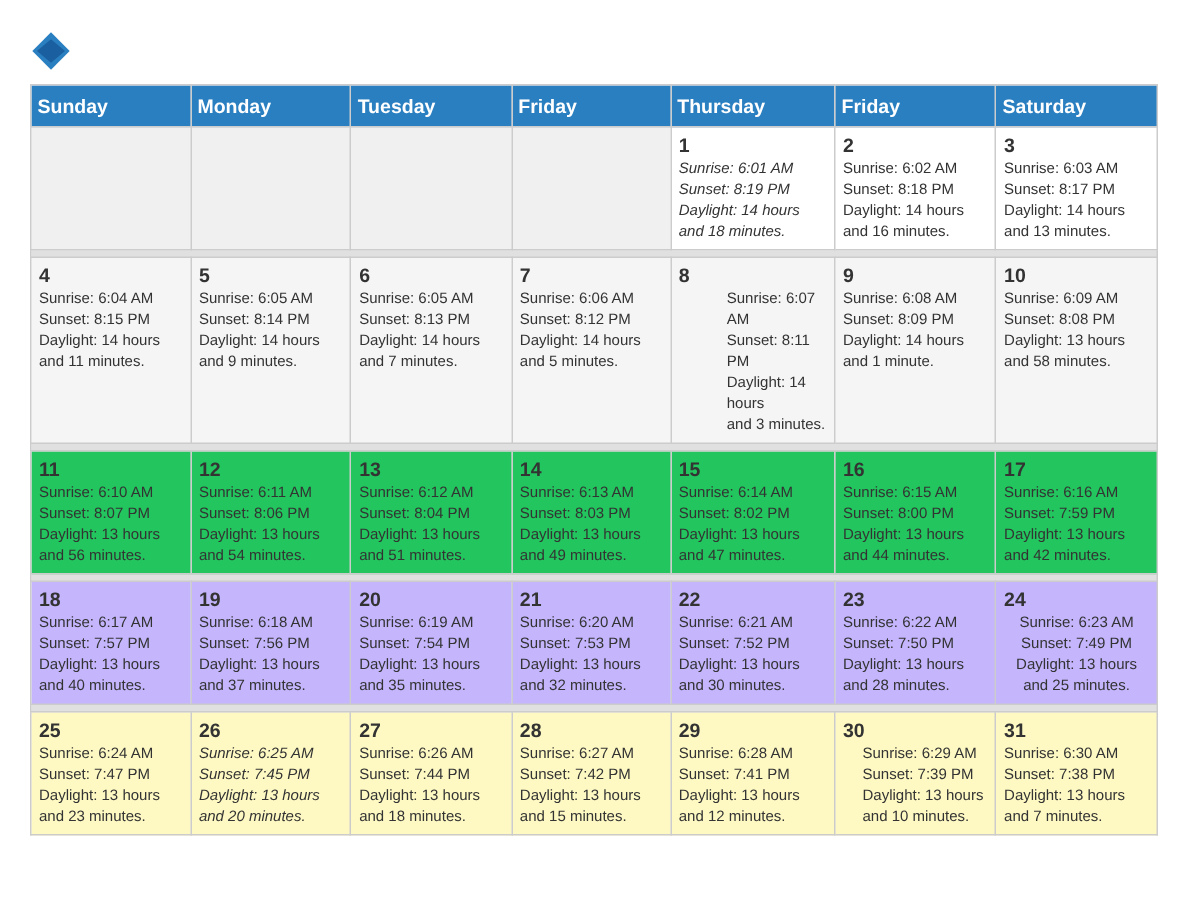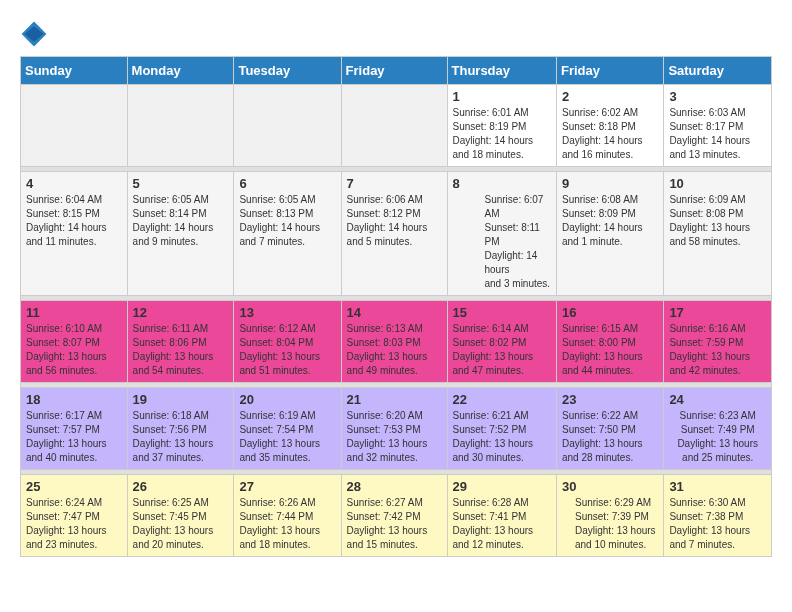--- a/index.html
+++ b/index.html
@@ -118,21 +118,21 @@
       </tr>
   </thead>
   <tbody id="calendar-body">
   <tr style="background-color: rgb(255, 255, 255);">
         <td class="empty" style="background-color: rgb(240, 240, 240);"></td>
         <td class="empty" style="background-color: rgb(240, 240, 240);"></td>
         <td class="empty" style="background-color: rgb(240, 240, 240);"></td>
         <td class="empty" style="background-color: rgb(240, 240, 240);"></td>
         <td>
           <span class="day-number">1</span>
-          <div class="day-info" style="white-space: pre-line;">Sunrise: 6:01 AM
+          <div class="day-info" style="white-space: pre-line; font-style: italic;">Sunrise: 6:01 AM
 Sunset: 8:19 PM
 Daylight: 14 hours
 and 18 minutes.</div>
         </td>
         <td>
           <span class="day-number">2</span>
           <div class="day-info" style="white-space: pre-line;">Sunrise: 6:02 AM
 Sunset: 8:18 PM
 Daylight: 14 hours
 and 16 minutes.</div>
@@ -195,21 +195,21 @@
           <span class="day-number">10</span>
           <div class="day-info" style="white-space: pre-line;">Sunrise: 6:09 AM
 Sunset: 8:08 PM
 Daylight: 13 hours
 and 58 minutes.</div>
         </td>
       </tr>
       <tr>
         <td colspan="7" style="height: 5px; background-color: rgb(224, 224, 224); padding: 0px;"></td>
       </tr>
-      <tr style="background-color: #ec4899;">
+      <tr style="background-color: #22c55e;">
         <td>
           <span class="day-number">11</span>
           <div class="day-info" style="white-space: pre-line;">Sunrise: 6:10 AM
 Sunset: 8:07 PM
 Daylight: 13 hours
 and 56 minutes.</div>
         </td>
         <td>
           <span class="day-number">12</span>
           <div class="day-info" style="white-space: pre-line;">Sunrise: 6:11 AM
@@ -313,21 +313,21 @@
       <tr style="background-color: #fef9c3;">
         <td>
           <span class="day-number">25</span>
           <div class="day-info" style="white-space: pre-line;">Sunrise: 6:24 AM
 Sunset: 7:47 PM
 Daylight: 13 hours
 and 23 minutes.</div>
         </td>
         <td>
           <span class="day-number">26</span>
-          <div class="day-info" style="white-space: pre-line;">Sunrise: 6:25 AM
+          <div class="day-info" style="white-space: pre-line; font-style: italic;">Sunrise: 6:25 AM
 Sunset: 7:45 PM
 Daylight: 13 hours
 and 20 minutes.</div>
         </td>
         <td>
           <span class="day-number">27</span>
           <div class="day-info" style="white-space: pre-line;">Sunrise: 6:26 AM
 Sunset: 7:44 PM
 Daylight: 13 hours
 and 18 minutes.</div>

